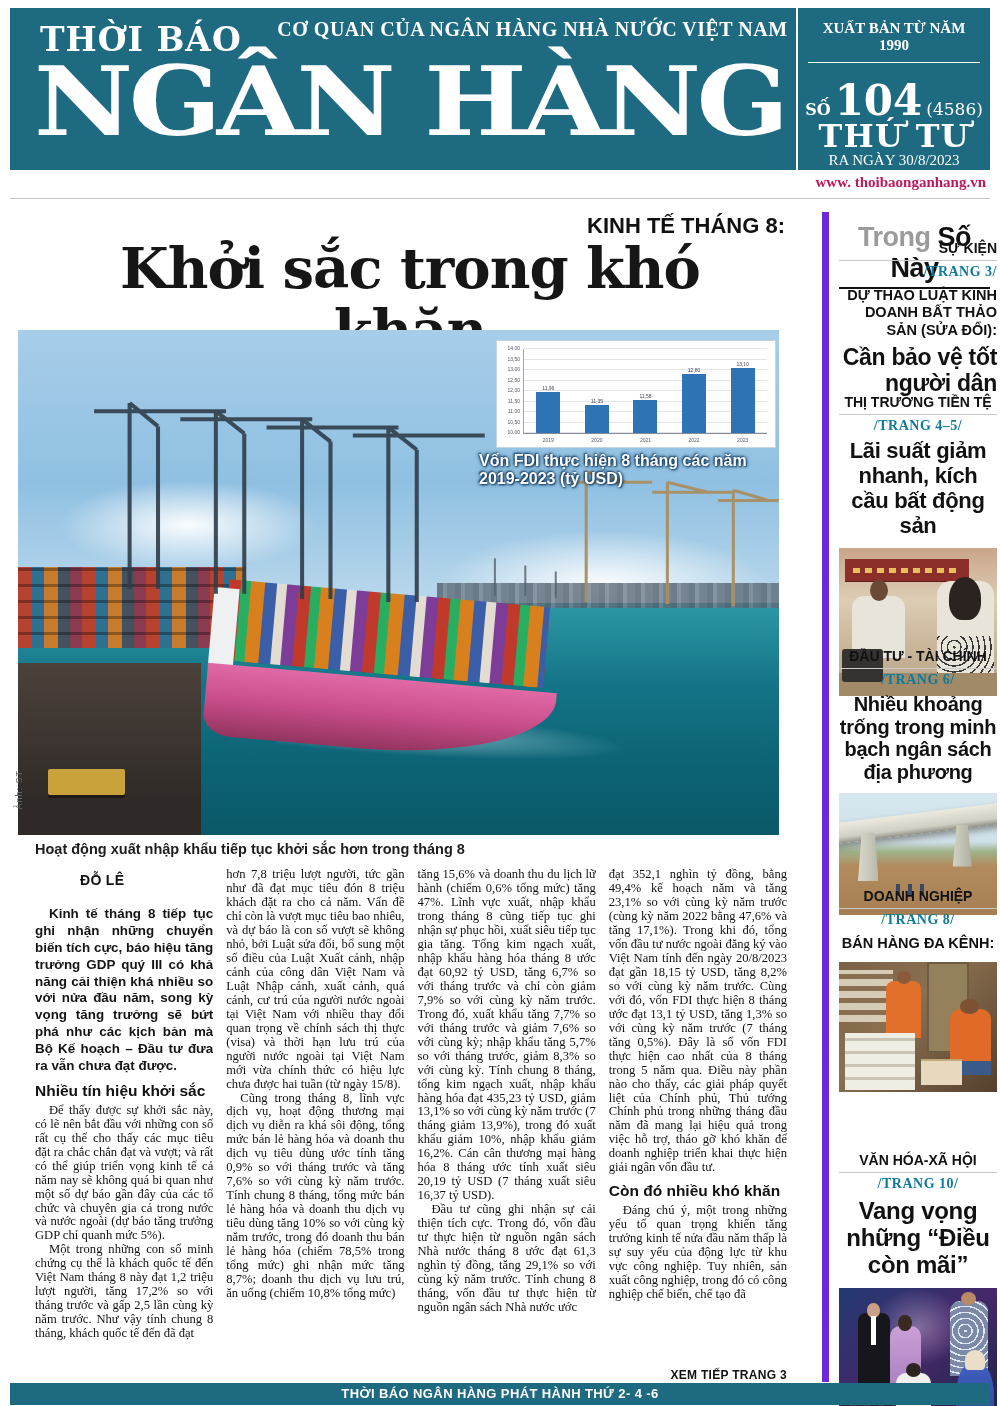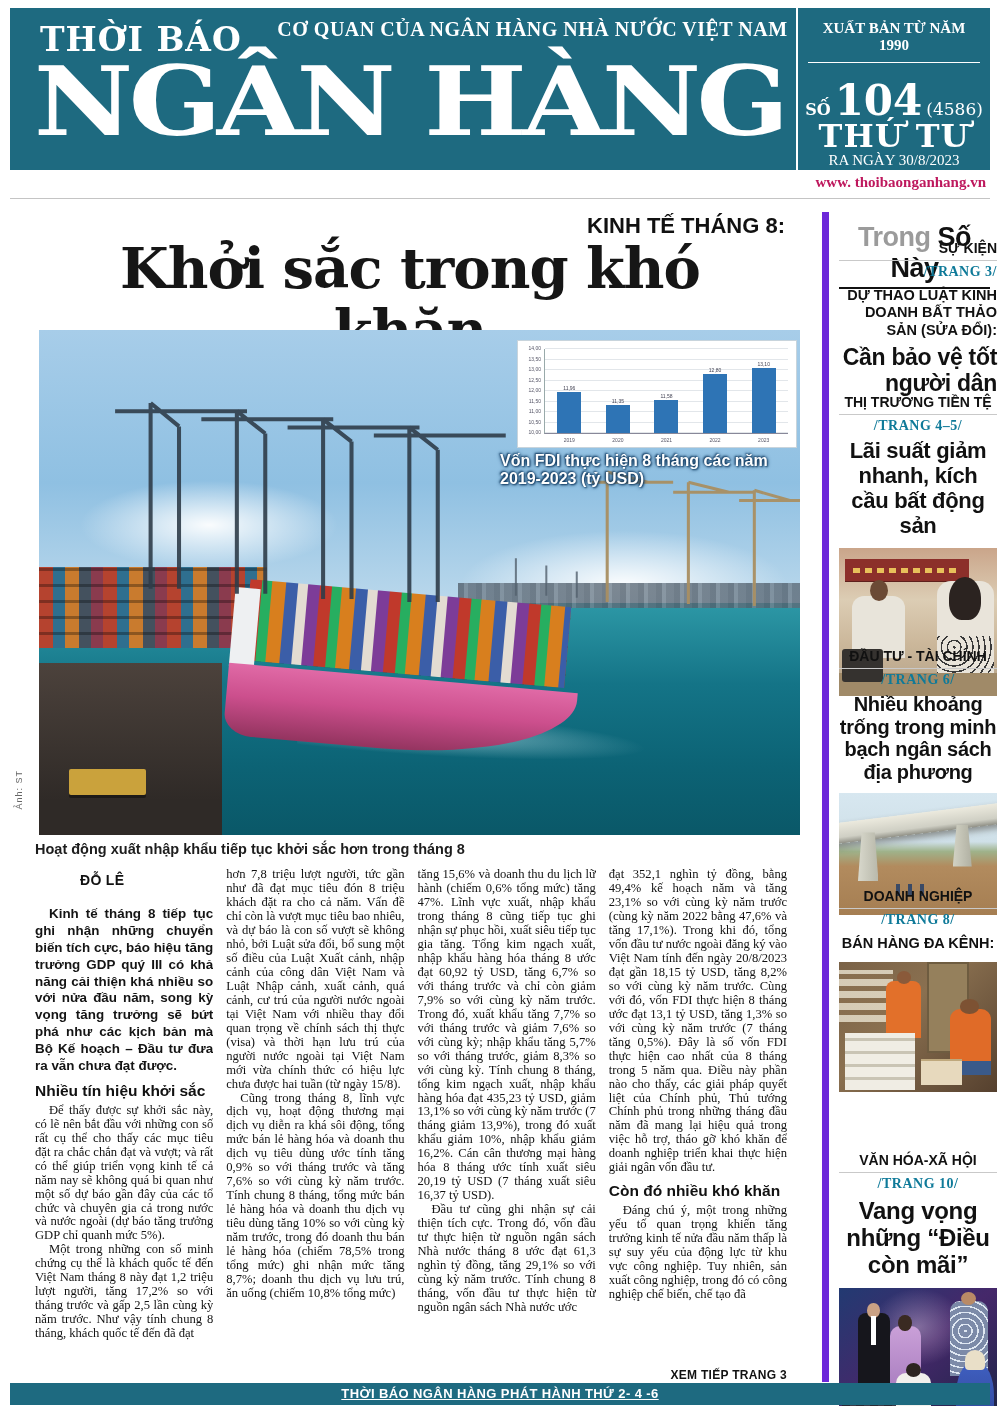--- a/index.html
+++ b/index.html
@@ -20,21 +20,21 @@
   .weekday { position:absolute; left:0; right:0; top:112px; text-align:center; font-family:"DejaVu Serif",serif; font-weight:bold; font-size:32px; letter-spacing:1px; line-height:1; }
   .dateline { position:absolute; left:0; right:0; top:144px; text-align:center; font-family:"Liberation Serif",serif; font-size:15px; }
   .website { position:absolute; right:14px; top:174px; font-family:"Liberation Serif",serif; font-weight:bold; font-size:15px; color:#be185d; }
   .top-rule { position:absolute; left:10px; right:10px; top:198px; height:1px; background:#c4c4c4; }
 
   
   .kicker { position:absolute; left:35px; top:213px; width:750px; text-align:right; font-weight:bold; font-size:22px; letter-spacing:0; }
   .headline { position:absolute; left:35px; top:238px; width:750px; text-align:center; font-family:"DejaVu Serif",serif; font-weight:bold; font-size:56px; letter-spacing:-1px; line-height:1.1; color:#161616; }
 
   
-  .photo { position:absolute; left:39px; top:330px; width:761px; height:505px; overflow:hidden; background:#0c4a6e; }
+  .photo { position:absolute; left:18px; top:330px; width:761px; height:505px; overflow:hidden; background:#0c4a6e; }
   .ph-sky { position:absolute; left:0; top:0; right:0; height:55%; background:linear-gradient(180deg,#a7cde9 0%,#8fc0e2 55%,#bcd9ec 100%); }
   .cloud { position:absolute; border-radius:50%; background:radial-gradient(ellipse at center, rgba(255,255,255,.95), rgba(255,255,255,0) 70%); }
   .c1 { left:40px; top:150px; width:260px; height:90px; }
   .c2 { left:420px; top:200px; width:330px; height:110px; }
   .ph-sea { position:absolute; left:0; right:0; top:54%; bottom:0; background:linear-gradient(180deg,#2d98a6 0%,#147487 35%,#0c6375 70%,#0a5868 100%); }
   .ph-wake { position:absolute; left:34%; top:76%; width:46%; height:9%; background:radial-gradient(ellipse at 30% 50%, rgba(220,245,250,.55), rgba(220,245,250,0) 70%); transform:rotate(4deg); }
   .ph-yard { position:absolute; left:0; top:47%; width:30%; height:16%;
     background:repeating-linear-gradient(90deg,#b5432f 0 14px,#2f6f8f 14px 26px,#c97b2e 26px 40px,#44515e 40px 52px,#8a3b4e 52px 64px),
     repeating-linear-gradient(0deg, rgba(0,0,0,0) 0 13px, rgba(0,0,0,.3) 13px 16px); background-blend-mode:multiply; }
   .ph-dock { position:absolute; left:0; bottom:0; width:24%; height:34%; background:linear-gradient(180deg,#4c423c,#2f2a27 80%); }
@@ -128,21 +128,21 @@
   .p-stage .dress1:before { content:""; position:absolute; left:28%; top:-12%; width:44%; height:18%; background:#3a2a22; border-radius:50%; }
   .p-stage .sparkle { position:absolute; right:6%; top:8%; width:24%; height:48%; background:repeating-radial-gradient(circle at 40% 40%, #dfe7f2 0 1.5px, #7c8aa8 1.5px 6px); border-radius:10px 10px 0 0; }
   .p-stage .sparkle:before { content:""; position:absolute; left:30%; top:-12%; width:40%; height:18%; background:#b98a66; border-radius:50%; }
   .p-stage .white { position:absolute; left:36%; bottom:0; width:22%; height:46%; background:#f2f0ec; border-radius:10px 10px 0 0; }
   .p-stage .white:before { content:""; position:absolute; left:28%; top:-14%; width:44%; height:20%; background:#2c2420; border-radius:50%; }
   .p-stage .aodai { position:absolute; right:2%; bottom:0; width:24%; height:52%; background:linear-gradient(180deg,#3f5fc0,#2c3f8e); border-radius:40% 40% 0 0; }
   .p-stage .aodai:before { content:""; position:absolute; left:24%; top:-16%; width:52%; height:24%; background:#e9dfc8; border-radius:50% 50% 20% 20%; }
   .p-stage .crowd { position:absolute; left:2%; bottom:0; width:34%; height:34%; background:repeating-linear-gradient(90deg,#2a2a33 0 8px,#3c3c48 8px 14px); border-radius:6px 6px 0 0; }
 
   
-  .footer { position:absolute; left:10px; right:10px; top:1383px; height:22px; background:#1e6a80; color:#fff; text-align:center; font-weight:bold; font-size:13px; line-height:22px; letter-spacing:.4px;text-decoration:underline; }
+  .footer { position:absolute; left:10px; right:10px; top:1383px; height:22px; background:#1e6a80; color:#fff; text-align:center; font-weight:bold; font-size:13px; line-height:22px; letter-spacing:.4px; }
 </style>
 </head>
 <body>
 
 <div class="masthead">
   <div class="mh-agency">CƠ QUAN CỦA NGÂN HÀNG NHÀ NƯỚC VIỆT NAM</div>
   <div class="mh-tb">THỜI BÁO</div>
   <div class="mh-nh">NGÂN HÀNG</div>
   <div class="issue-box">
     <div class="since">XUẤT BẢN TỪ NĂM 1990</div>

